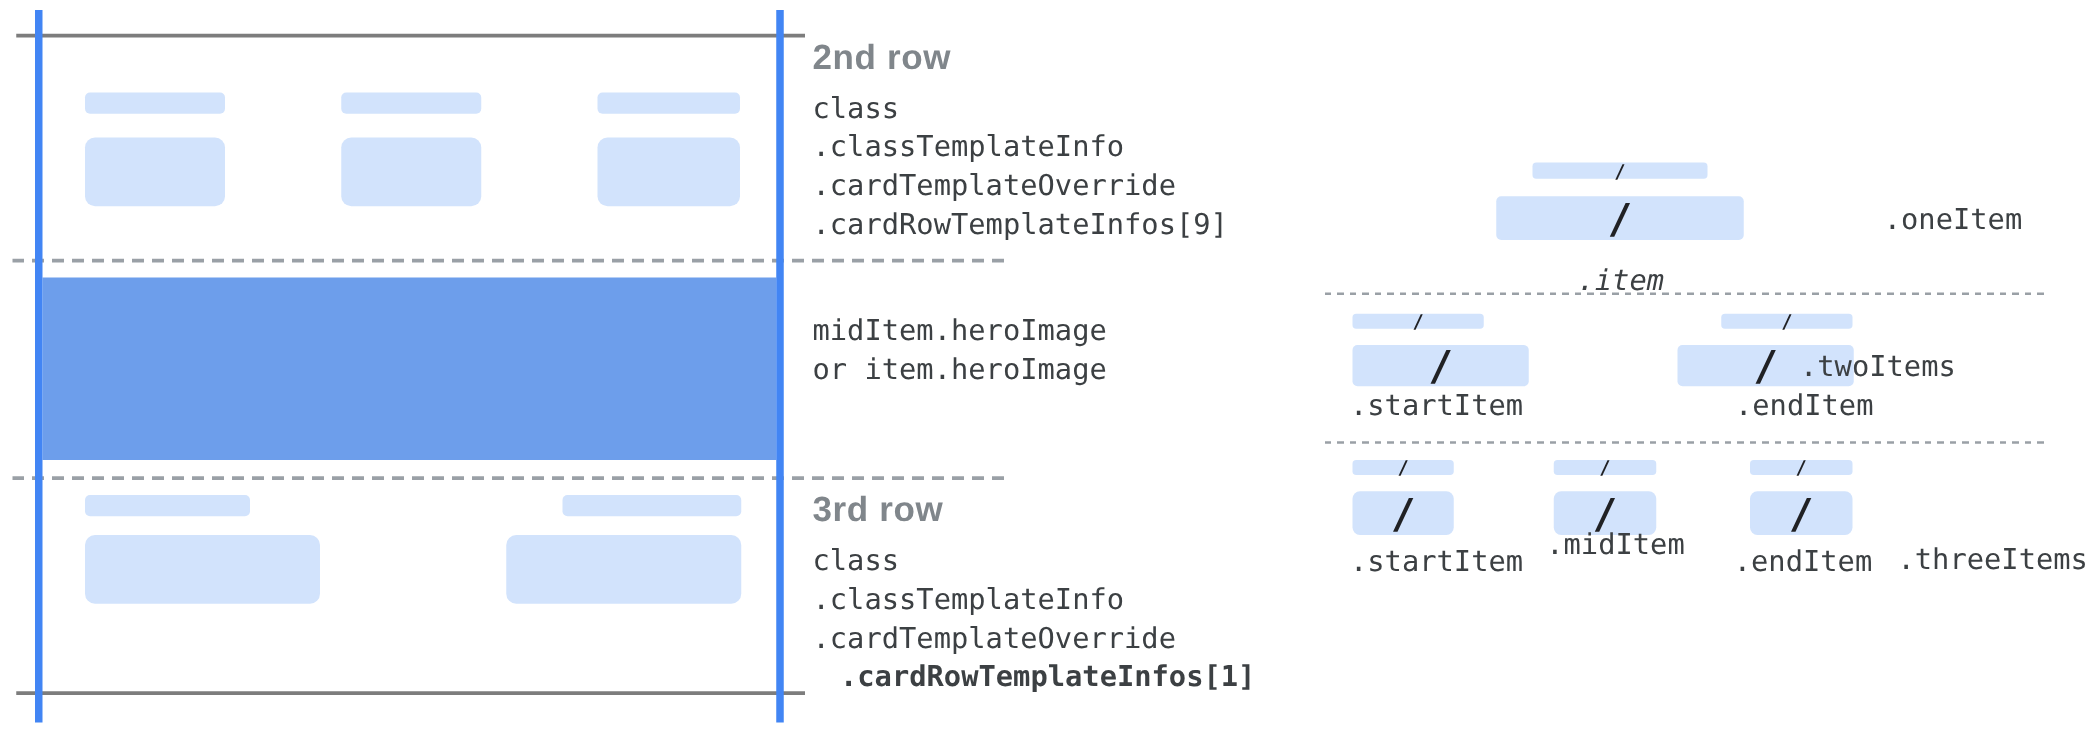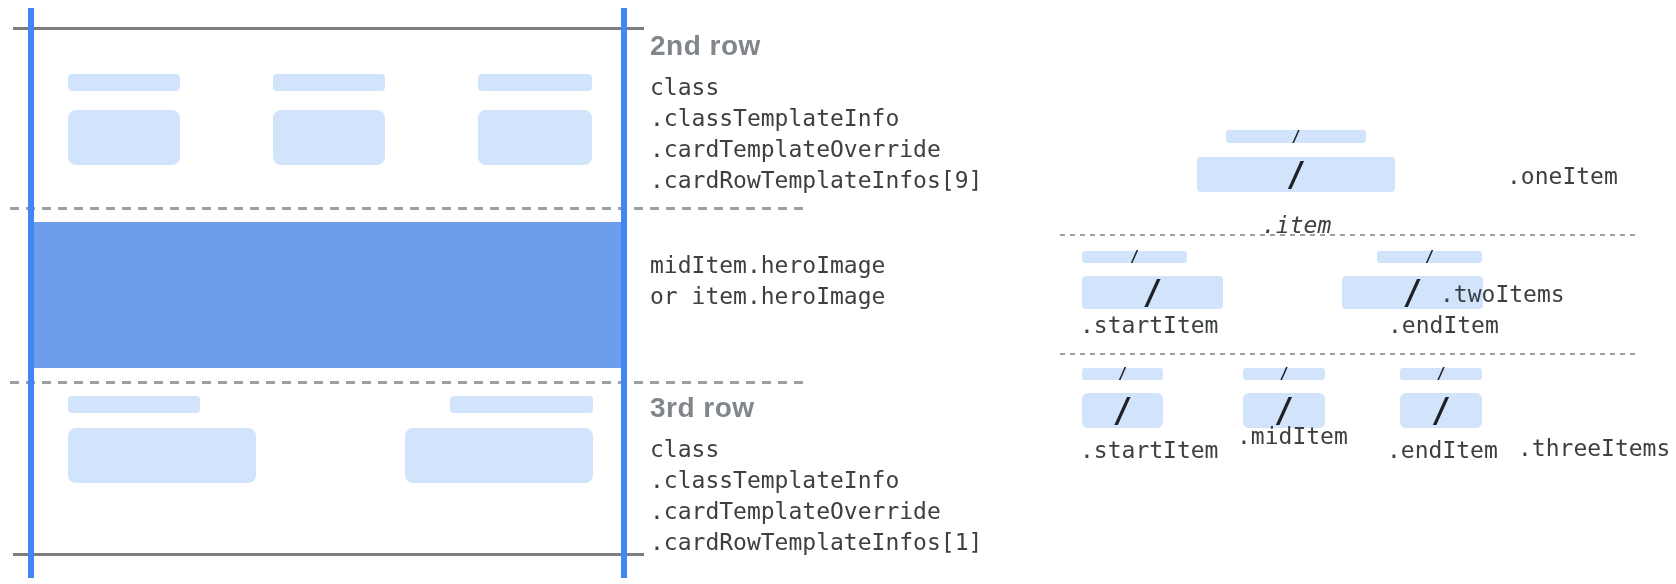--- a/index.html
+++ b/index.html
@@ -76,21 +76,21 @@
   <div>
     <div class="abs code" style="left:650px;top:250px;">midItem.heroImage</div>
     <div class="abs code" style="left:650px;top:281px;">or item.heroImage</div>
   </div>
 
   <div>
     <div class="abs heading" style="left:650px;top:392px;">3rd row</div>
     <div class="abs code" style="left:650px;top:434px;">class</div>
     <div class="abs code" style="left:650px;top:465px;">.classTemplateInfo</div>
     <div class="abs code" style="left:650px;top:496px;">.cardTemplateOverride</div>
-    <div class="abs code" style="left:650px;top:527px;">.cardRowTemplateInfos[1]</div>
+    <div class="abs code" style="left:672px;top:527px;font-weight:bold;">.cardRowTemplateInfos[1]</div>
   </div>
 
   <div>
     <div class="abs bar bar-small" style="left:1226px;top:130px;width:140px;">
       <span class="slash-small">/</span>
     </div>
     <div class="abs bar bar-big" style="left:1197px;top:157px;width:198px;">
       <span class="slash-big">/</span>
     </div>
     <div class="abs mono-label" style="left:1262px;top:212px;font-style:italic;">.item</div>

